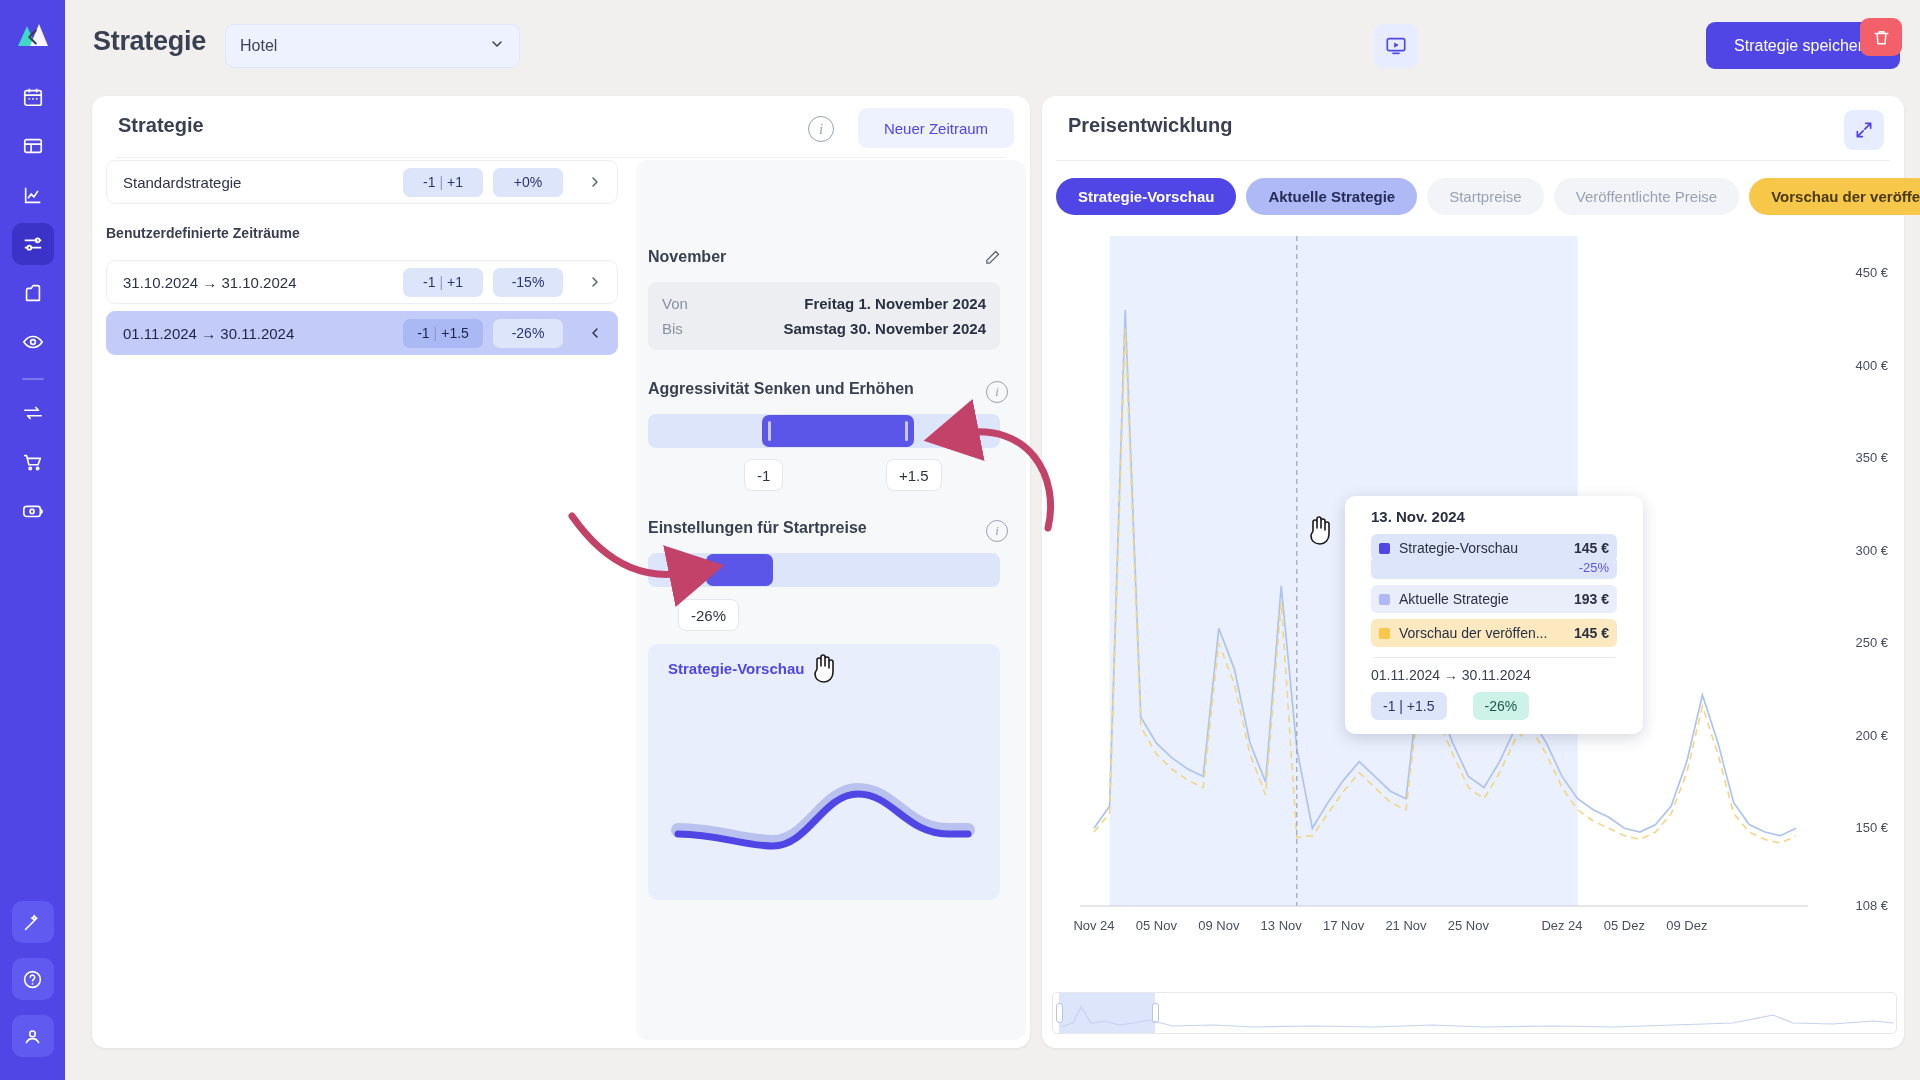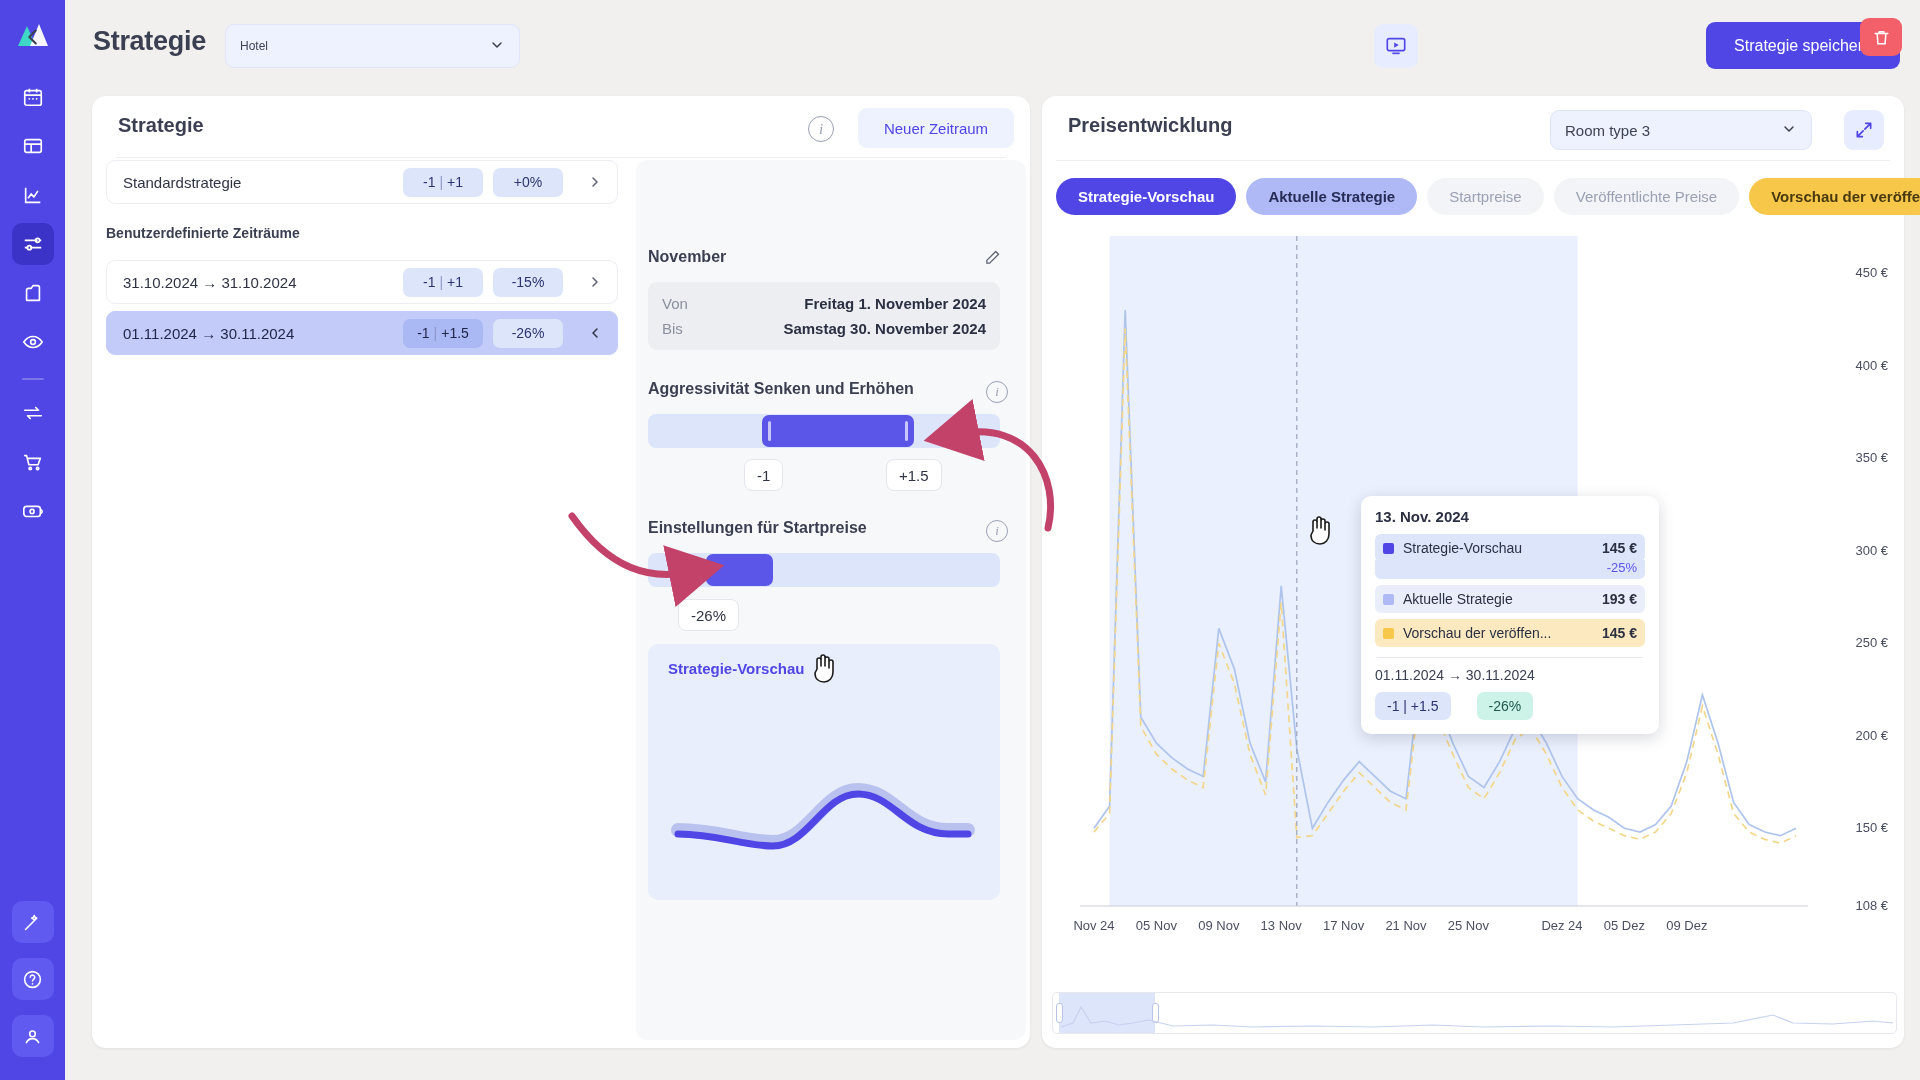--- a/index.html
+++ b/index.html
@@ -35,21 +35,21 @@
     position: absolute; left: 65px; top: 0; right: 0; height: 88px;
   }
   #page-title {
     position: absolute; left: 28px; top: 26px;
     font-size: 27px; font-weight: bold; color: #3a3f51; letter-spacing: -0.3px;
   }
   #hotel-select {
     position: absolute; left: 160px; top: 24px; width: 295px; height: 44px;
     background: #eef2ff; border: 1px solid #dfe6fb; border-radius: 9px;
     display: flex; align-items: center; padding: 0 14px;
-    font-size: 12px; color: #3d4254;
+    font-size: 16px; color: #3d4254;
   }
   #hotel-select .cv { margin-left: auto; color: #3a3f51; }
   #video-btn {
     position: absolute; right: 502px; top: 24px; width: 44px; height: 44px;
     background: #e7edfe; border-radius: 9px;
     display: flex; align-items: center; justify-content: center; color: #4f46e5;
   }
   #undo-btn {
     position: absolute; right: 200px; top: 22px; width: 292px; height: 47px;
     background: #f6f6fa; border: 2px solid #5b55e8; border-radius: 9px;
@@ -191,23 +191,22 @@
   .tab.t-amber   { background: #f6c council; }
   .tab.t-amber   { background: #f7c74a; color: #4a3a10; font-weight: bold; }
 
   
   #plot { position: absolute; left: 1056px; top: 228px; width: 848px; height: 730px; }
   #plot-svg { position: absolute; left: 0; top: 0; }
 
   
   #tooltip {
     position: absolute; left: 1345px; top: 496px; width: 298px;
-    background: #ffffff; border-radius: 10px; padding: 12px 14px 14px;
+    background: #ffffff; border-radius: 10px; padding: 12px 26px 14px;
     box-shadow: 0 4px 16px rgba(20,25,55,.17);
-    margin-left: 16px;
   }
   #tt-date { font-size: 15px; font-weight: bold; color: #2b3043; margin-bottom: 9px; }
   .tt-row {
     display: flex; align-items: center; height: 28px; border-radius: 6px;
     padding: 0 8px; font-size: 14px; color: #2b3043;
   }
   .tt-sw { width: 11px; height: 11px; border-radius: 2px; margin-right: 9px; }
   .tt-val { margin-left: auto; font-weight: bold; }
   .tt-sub { text-align: right; font-size: 13px; color: #5b55e8; padding: 0 8px 4px; }
   #tt-hr { height: 1px; background: #e7e9f0; margin: 10px 2px 9px; }
@@ -473,28 +472,20 @@
     </svg>
   </div>
 
   <div class="card" id="right-card">
     <div class="card-head">
       <div class="h-title">Preisentwicklung</div>
       <div class="card-divider" style="top:64px;left:14px;right:14px;"></div>
     </div>
   </div>
 
-  <div id="rt-select">
-    <span>Room type 3</span>
-    <span class="cv">
-      <svg width="16" height="16" viewBox="0 0 24 24" fill="none" stroke="currentColor" stroke-width="2.2">
-          <path d="M6 9l6 6 6-6" stroke-linecap="round" stroke-linejoin="round"></path>
-        </svg>
-    </span>
-  </div>
   <div id="expand-btn">
     <svg width="20" height="20" viewBox="0 0 24 24" fill="none" stroke="currentColor" stroke-width="2">
       <path d="M14 4h6v6M20 4l-7 7M10 20H4v-6M4 20l7-7" stroke-linecap="round" stroke-linejoin="round"></path>
     </svg>
   </div>
 
   <div id="tabs">
     <div class="tab t-primary">Strategie-Vorschau</div>
     <div class="tab t-light">Aktuelle Strategie</div>
     <div class="tab t-muted">Startpreise</div>

